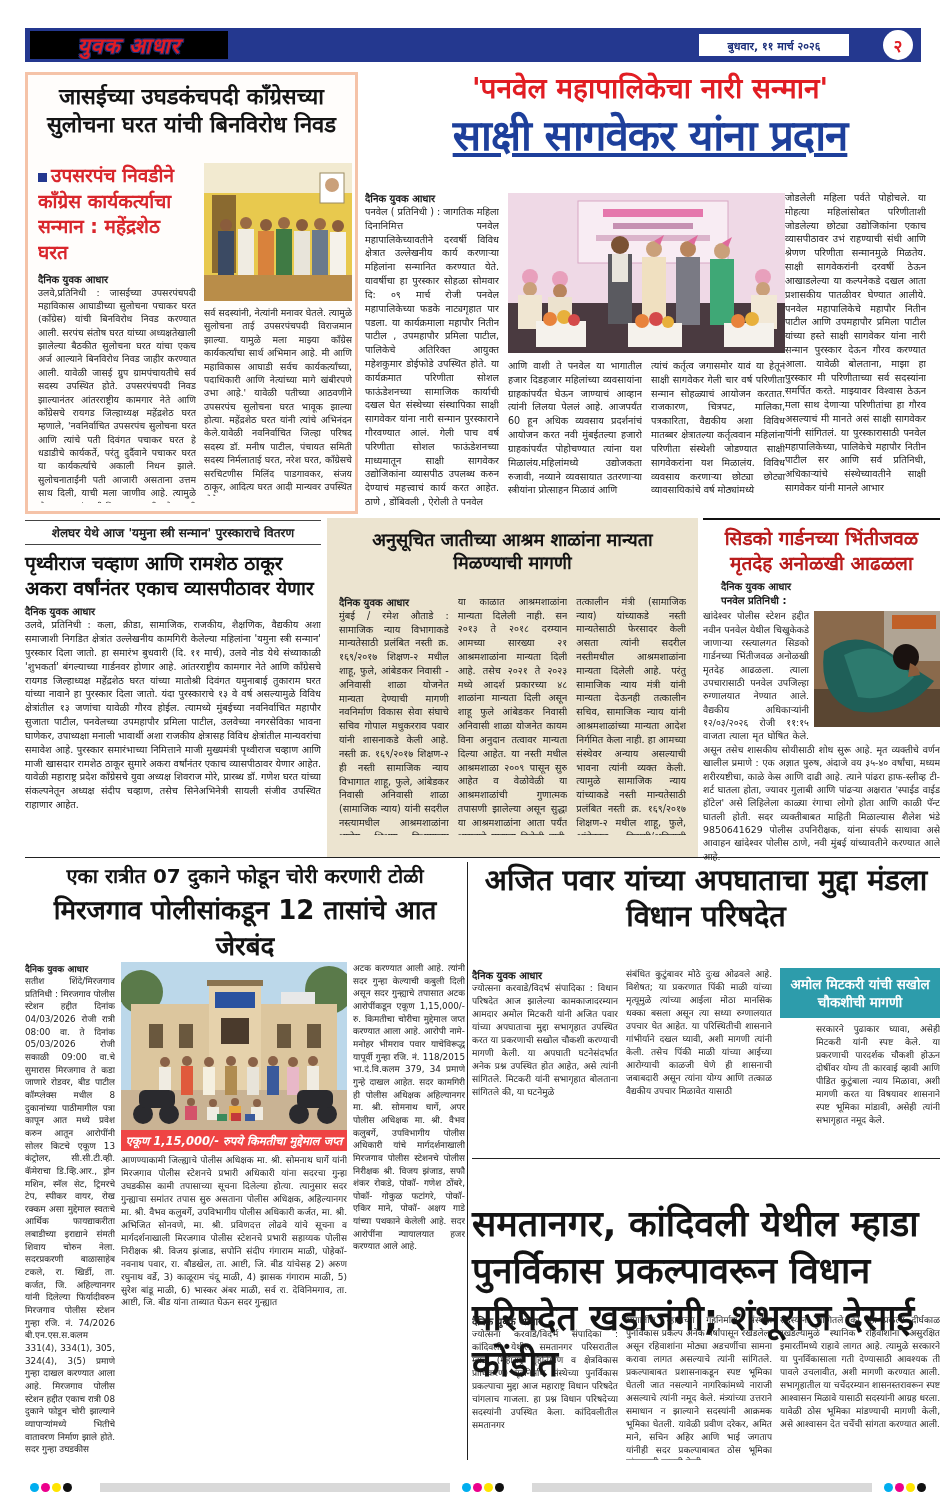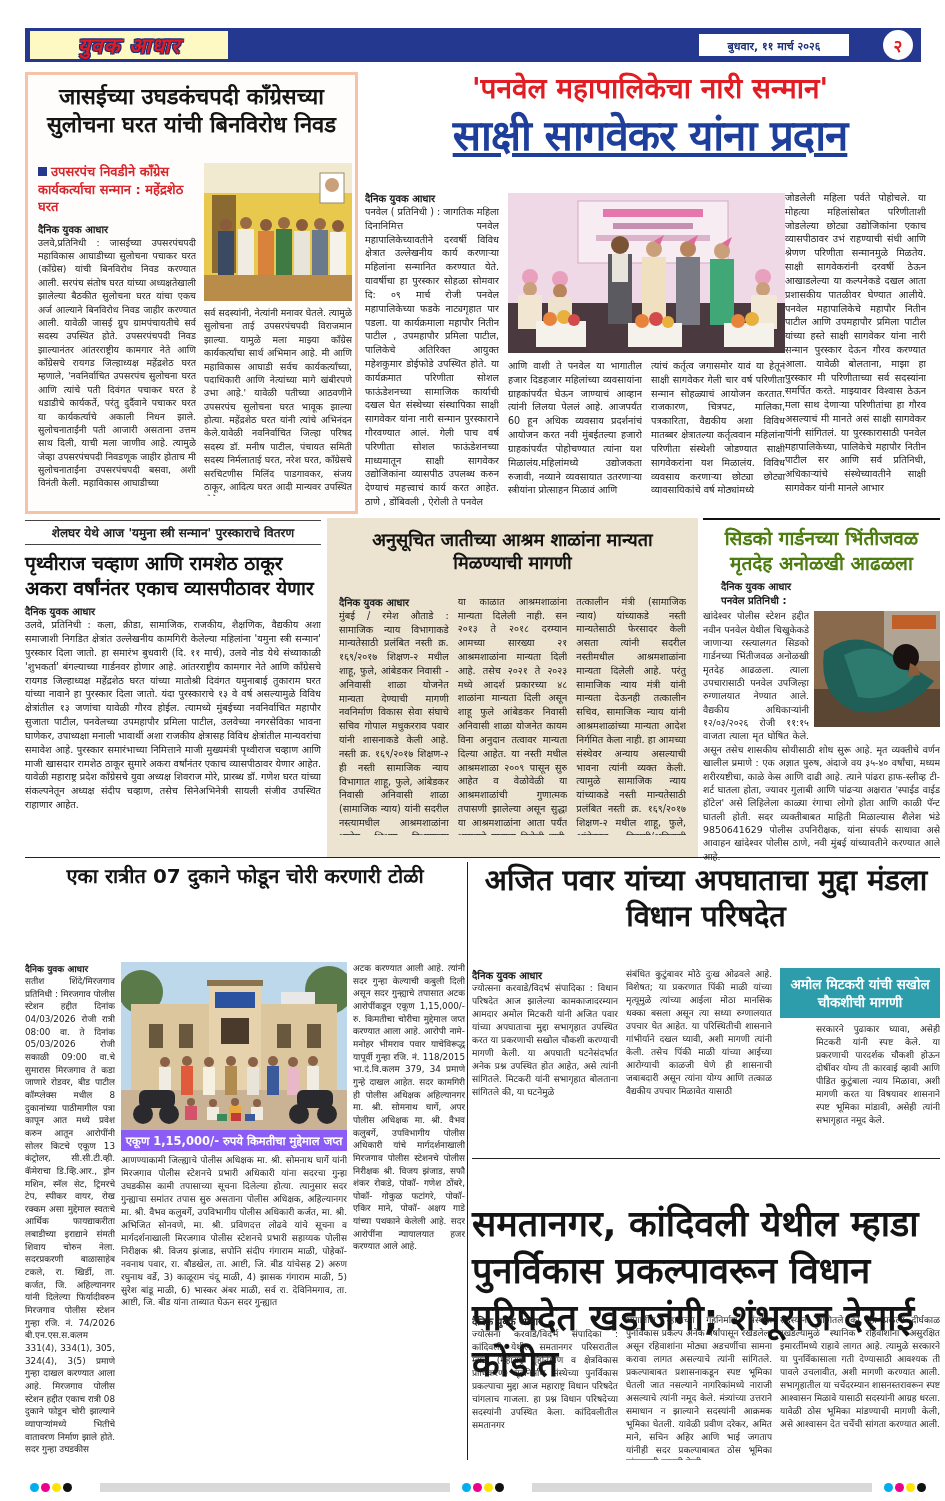--- a/index.html
+++ b/index.html
@@ -2,34 +2,34 @@
 <html><head>
 <meta charset="utf-8">
 <style>
   * { margin:0; padding:0; box-sizing:border-box; }
   html,body { background:#ffffff; }
   body { width:945px; height:1501px; position:relative; font-family:"DejaVu Sans", sans-serif; color:#1c1c1c; }
   .abs { position:absolute; }
 
   
   .masthead { left:25px; top:28px; width:896px; height:34px; background:#24388f; }
-  .logo-box { position:absolute; left:5px; top:3px; width:198px; height:28px; background:#fef9c3; display:flex; align-items:flex-end; justify-content:center; }
+  .logo-box { position:absolute; left:5px; top:3px; width:198px; height:28px; background:#000000; display:flex; align-items:flex-end; justify-content:center; }
   .logo-text { font-size:21px; font-weight:bold; color:#e01c23; letter-spacing:1px; text-shadow:1px 1px 0 #1c2f7a, -1px -1px 0 #1c2f7a, 1px -1px 0 #1c2f7a, -1px 1px 0 #1c2f7a; font-style:italic; }
   .date-box { position:absolute; right:72px; top:6px; width:150px; height:22px; background:#ffffff; display:flex; align-items:center; justify-content:center; font-size:11px; font-weight:bold; color:#1c2f7a; }
   .page-circle { position:absolute; right:8px; top:2px; width:30px; height:30px; border-radius:50%; background:#ffffff; display:flex; align-items:center; justify-content:center; font-size:17px; font-weight:bold; color:#e01c23; }
 
   
   .body-txt { font-size:9.6px; line-height:1.44; text-align:justify; color:#1d1d1d; overflow:hidden; }
   .byline { font-weight:bold; font-size:10px; }
   .col { position:absolute; overflow:hidden; }
 
   
   .art-jasai { left:25px; top:72px; width:333px; height:442px; border:3px solid #f5c3a8; background:#fffdfb; }
   .jasai-headline { position:absolute; left:8px; top:8px; width:311px; font-size:22px; line-height:1.28; font-weight:bold; color:#141414; text-align:center; }
-  .jasai-subhead { color:#d9262c; font-weight:bold; font-size:13px; line-height:1.35; margin-bottom:6px; }
+  .jasai-subhead { color:#d9262c; font-weight:bold; font-size:19px; line-height:1.35; margin-bottom:6px; }
   .blue-sq { display:inline-block; width:9px; height:9px; background:#24388f; margin-right:4px; }
   .jasai-col1 { left:10px; top:88px; width:158px; height:340px; }
   .jasai-col2 { left:176px; top:88px; width:148px; height:340px; }
   .jasai-photo { width:148px; height:138px; display:block; margin-bottom:5px; }
 
   
   .art-lead { left:365px; top:73px; width:570px; height:440px; }
   .lead-kicker { position:absolute; left:0; top:0; width:570px; text-align:center; font-size:28px; font-weight:bold; color:#e11d23; line-height:1.15; }
   .lead-headline { position:absolute; left:0; top:40px; width:570px; text-align:center; font-size:42px; font-weight:bold; color:#1d3f9b; line-height:1.1; letter-spacing:-1px;text-decoration:underline; }
   .lead-col { top:118px; height:320px; width:134px; }
@@ -40,37 +40,37 @@
   .yamuna-kicker { border-top:1px solid #444; border-bottom:1px solid #444; padding:3px 0; text-align:center; font-size:12px; font-weight:bold; color:#222; }
   .yamuna-headline { text-align:left; font-size:19px; font-weight:bold; line-height:1.3; margin:6px 0 4px 0; color:#141414; }
   .yamuna-body { height:232px; }
 
   .art-ashram { left:327px; top:518px; width:371px; height:340px; background:#ece4d0; padding:10px 12px; }
   .ashram-headline { text-align:center; font-size:18px; font-weight:bold; line-height:1.3; color:#141414; margin-bottom:20px; }
   .ashram-cols { display:flex; gap:9px; height:240px; overflow:hidden; }
   .ashram-cols > div { flex:1; }
 
   .art-body { left:703px; top:518px; width:237px; height:340px; border-top:2px solid #111; padding-top:6px; }
-  .body-headline { text-align:center; font-size:19px; font-weight:bold; line-height:1.3; color:#4d7c0f; margin-bottom:4px; }
+  .body-headline { text-align:center; font-size:19px; font-weight:bold; line-height:1.3; color:#b91c1c; margin-bottom:4px; }
   .body-byline { font-weight:bold; font-size:10px; text-align:left; padding-left:18px; }
   .body-photo { float:right; width:126px; height:116px; margin:2px 0 4px 5px; }
   .art-body .flow { font-size:9.4px; line-height:1.42; text-align:justify; overflow:hidden; height:276px; }
 
   
   .vrule { left:467px; top:862px; width:1px; height:598px; background:#222; }
   .hrule-bottom { left:25px; top:857px; width:915px; height:1px; background:#222; }
   .hrule-br { left:472px; top:1158px; width:468px; height:1px; background:#222; }
 
   .art-theft { left:25px; top:862px; width:440px; height:598px; }
   .theft-h1 { text-align:center; font-size:20px; font-weight:bold; color:#141414; }
   .theft-h2 { text-align:center; font-size:26px; font-weight:bold; color:#141414; margin-top:2px; }
   .theft-col1 { left:0; top:100px; width:90px; height:498px; font-size:8.8px; }
   .theft-mid { left:96px; top:100px; width:226px; height:498px; overflow:hidden; }
   .police-photo { width:226px; height:168px; display:block; }
-  .photo-caption { background:#8b5cf6; color:#ffffff; font-size:11.5px; font-weight:bold; text-align:center; padding:3px 4px; }
+  .photo-caption { background:#ef4444; color:#ffffff; font-size:11.5px; font-weight:bold; text-align:center; padding:3px 4px;font-style:italic; }
   .theft-col3 { left:328px; top:100px; width:112px; height:498px; font-size:8.8px; }
 
   .art-ajit { left:472px; top:862px; width:468px; height:296px; }
   .ajit-headline { text-align:center; font-size:29px; font-weight:bold; line-height:1.25; color:#141414; }
   .ajit-col { top:106px; height:190px; width:146px; }
   .teal-box { background:#2d9cab; color:#ffffff; font-weight:bold; font-size:13.5px; text-align:center; line-height:1.35; padding:7px 6px; margin-bottom:5px; }
 
   .art-mhada { left:472px; top:1162px; width:468px; height:298px; }
   .mhada-headline { font-size:36px; font-weight:bold; line-height:1.3; color:#141414;margin-top:39px; }
   .mhada-col { top:152px; height:146px; width:146px; }
@@ -231,20 +231,21 @@
     <span>खांदेश्वर पोलीस स्टेशन हद्दीत नवीन पनवेल येथील चिखुकेकडे जाणाऱ्या रस्त्यालगत सिडको गार्डनच्या भिंतीजवळ अनोळखी मृतदेह आढळला. त्याला उपचारासाठी पनवेल उपजिल्हा रुग्णालयात नेण्यात आले. वैद्यकीय अधिकाऱ्यांनी १२/०३/२०२६ रोजी ११:१५ वाजता त्याला मृत घोषित केले. असून तसेच शासकीय सोयीसाठी शोध सुरू आहे. मृत व्यक्तीचे वर्णन खालील प्रमाणे : एक अज्ञात पुरुष, अंदाजे वय ३५-४० वर्षांचा, मध्यम शरीरयष्टीचा, काळे केस आणि दाढी आहे. त्याने पांढरा हाफ-स्लीव्ह टी-शर्ट घातला होता, ज्यावर गुलाबी आणि पांढऱ्या अक्षरात 'स्पाईड वाईड हॉटेल' असे लिहिलेला काळ्या रंगाचा लोगो होता आणि काळी पॅन्ट घातली होती. सदर व्यक्तीबाबत माहिती मिळाल्यास शैलेश भंडे 9850641629 पोलीस उपनिरीक्षक, यांना संपर्क साधावा असे आवाहन खांदेश्वर पोलीस ठाणे, नवी मुंबई यांच्यावतीने करण्यात आले आहे.</span>
   </div>
 </div>
 
 <div class="abs hrule-bottom"></div>
 <div class="abs vrule"></div>
 <div class="abs hrule-br"></div>
 
 <div class="abs art-theft">
   <div class="theft-h1">एका रात्रीत 07 दुकाने फोडून चोरी करणारी टोळी</div>
+  <div class="theft-h2">मिरजगाव पोलीसांकडून 12 तासांचे आत जेरबंद</div>
   <div class="col theft-col1">
     <div class="byline" style="font-size:9px;">दैनिक युवक आधार</div>
     <div class="body-txt" style="font-size:8.8px;">सतीश शिंदे/मिरजगाव प्रतिनिधी : मिरजगाव पोलीस स्टेशन हद्दीत दिनांक 04/03/2026 रोजी रात्री 08:00 वा. ते दिनांक 05/03/2026 रोजी सकाळी 09:00 वा.चे सुमारास मिरजगाव ते कडा जाणारे रोडवर, बीड पाटील कॉम्प्लेक्स मधील 8 दुकानांच्या पाठीमागील पत्रा कापून आत मध्ये प्रवेश करुन आतून आरोपींनी सोलर किटचे एकूण 13 कंट्रोलर, सी.सी.टी.व्ही. कॅमेराचा डि.व्हि.आर., ड्रोन मशिन, स्नॅल सेट, ट्रिमरचे टेप, स्पीकर वायर, रोख रक्कम असा मुद्देमाल स्वतःचे आर्थिक फायद्याकरीता लबाडीच्या इराद्याने संमती शिवाय चोरुन नेला. सदरप्रकरणी बाळासाहेब टकले, रा. खिर्डी, ता. कर्जत, जि. अहिल्यानगर यांनी दिलेल्या फिर्यादीवरुन मिरजगाव पोलीस स्टेशन गुन्हा रजि. नं. 74/2026 बी.एन.एस.स.कलम 331(4), 334(1), 305, 324(4), 3(5) प्रमाणे गुन्हा दाखल करण्यात आला आहे. मिरजगाव पोलीस स्टेशन हद्दीत एकाच रात्री 08 दुकाने फोडून चोरी झाल्याने व्यापाऱ्यांमध्ये भितीचे वातावरण निर्माण झाले होते. सदर गुन्हा उघडकीस</div>
   </div>
   <div class="col theft-mid">
     <svg class="police-photo" viewBox="0 0 226 168">
       <rect width="226" height="168" fill="#bcd8ea"></rect>
       <circle cx="20" cy="30" r="22" fill="#5a7a4a"></circle>
       <circle cx="208" cy="28" r="24" fill="#5a7a4a"></circle>
       <rect x="10" y="42" width="206" height="86" fill="#dcc69e"></rect>

